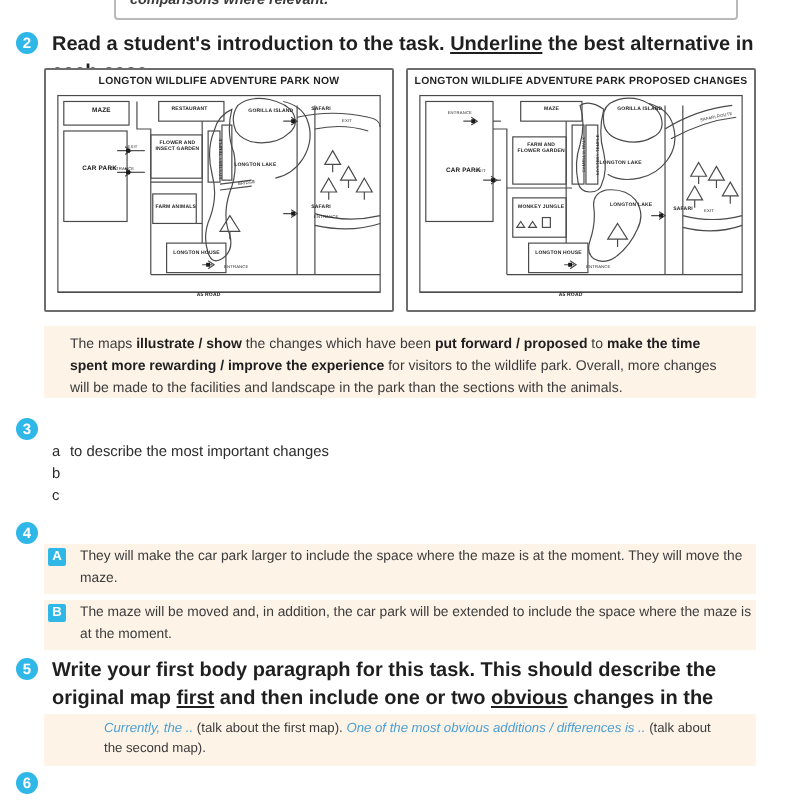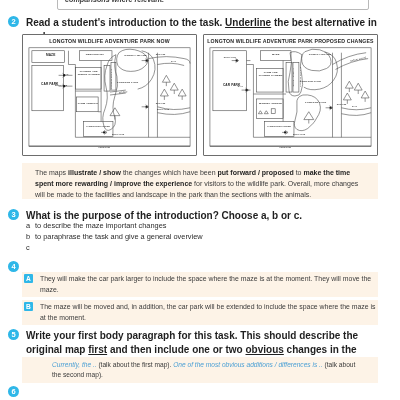--- a/index.html
+++ b/index.html
@@ -277,30 +277,28 @@
       <div class="mlabel sm" style="left:38%;top:93.5%;width:18%;">A5 ROAD</div>
     </div>
   </div>
 
   <div class="tintbox" style="left:22px;top:163px;width:356px;height:36px;">
     <div class="tinttext" style="padding:4px 13px 0 13px;"><span>The maps </span><b>illustrate / show</b><span> the changes which have been </span><b>put forward / proposed</b><span> to </span><b>make the time spent more rewarding / improve the experience</b><span> for visitors to the wildlife park. Overall, more changes will be made to the facilities and landscape in the park than the sections with the animals.</span></div>
   </div>
 
   <div class="qrow" style="left:8px;top:209px;width:384px;">
     <div class="badge">3</div>
-    <div class="qtext">What is the purpose of the introduction? Choose a, b or c.</div>
   </div>
 
   <div class="opt" style="left:26px;top:221px;width:360px;">
     <div class="optlet">a</div>
-    <div>to describe the maze important changes</div>
+    <div>to describe the most important changes</div>
   </div>
   <div class="opt" style="left:26px;top:232px;width:360px;">
     <div class="optlet">b</div>
-    <div>to paraphrase the task and give a general overview</div>
   </div>
   <div class="opt" style="left:26px;top:243px;width:360px;">
     <div class="optlet">c</div>
   </div>
 
   <div class="qrow" style="left:8px;top:261px;width:384px;">
     <div class="badge">4</div>
   </div>
 
   <div class="tintbox" style="left:22px;top:272px;width:356px;height:25px;"></div>

